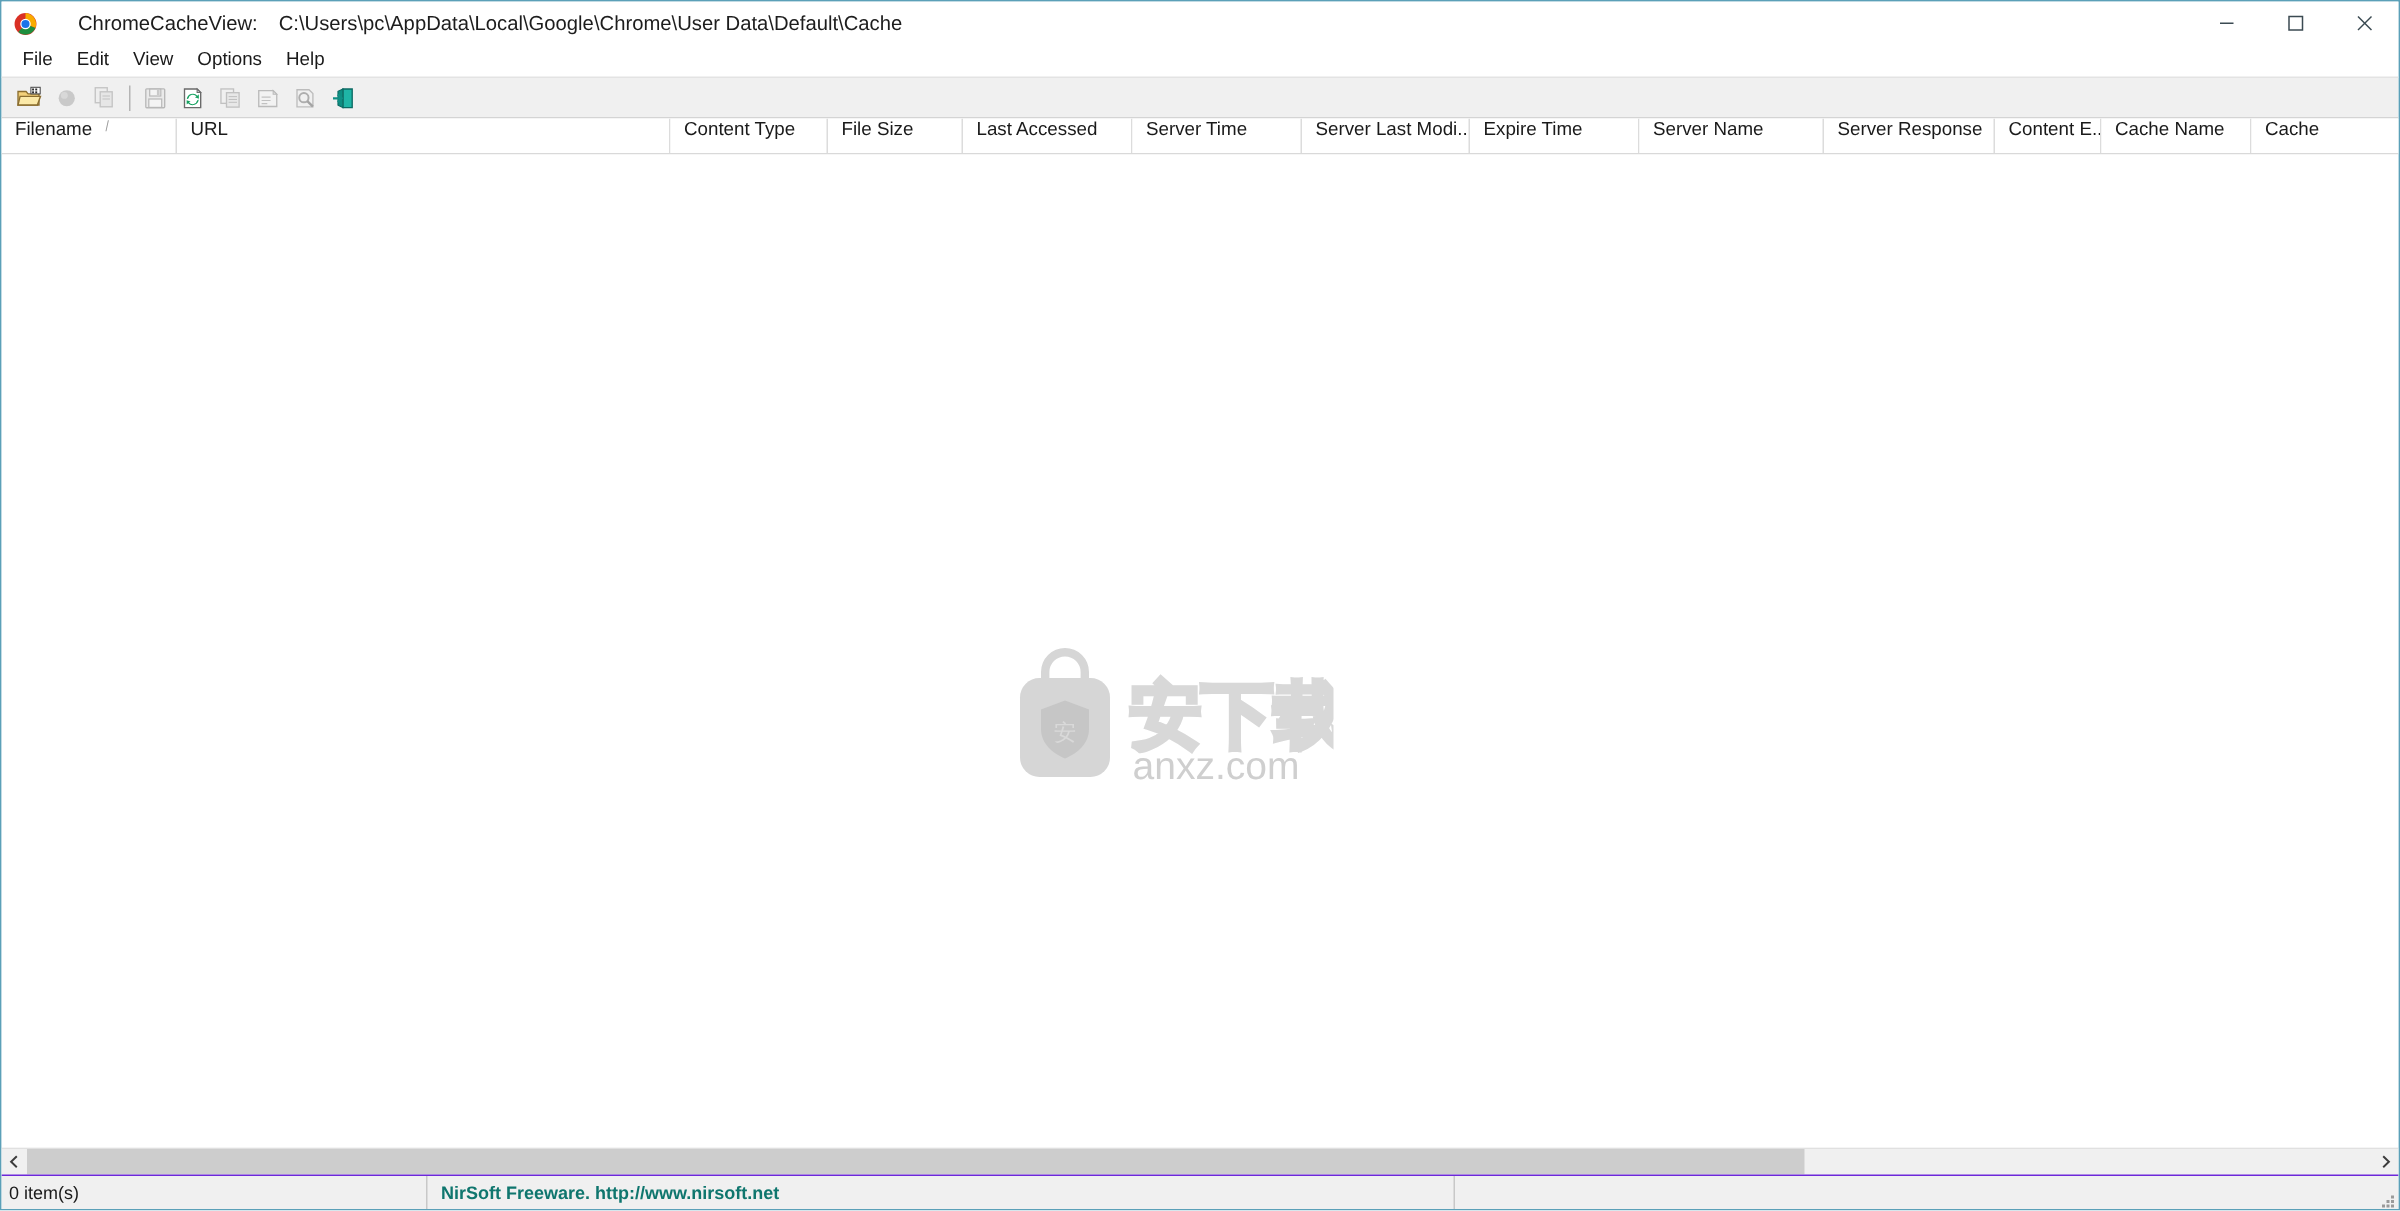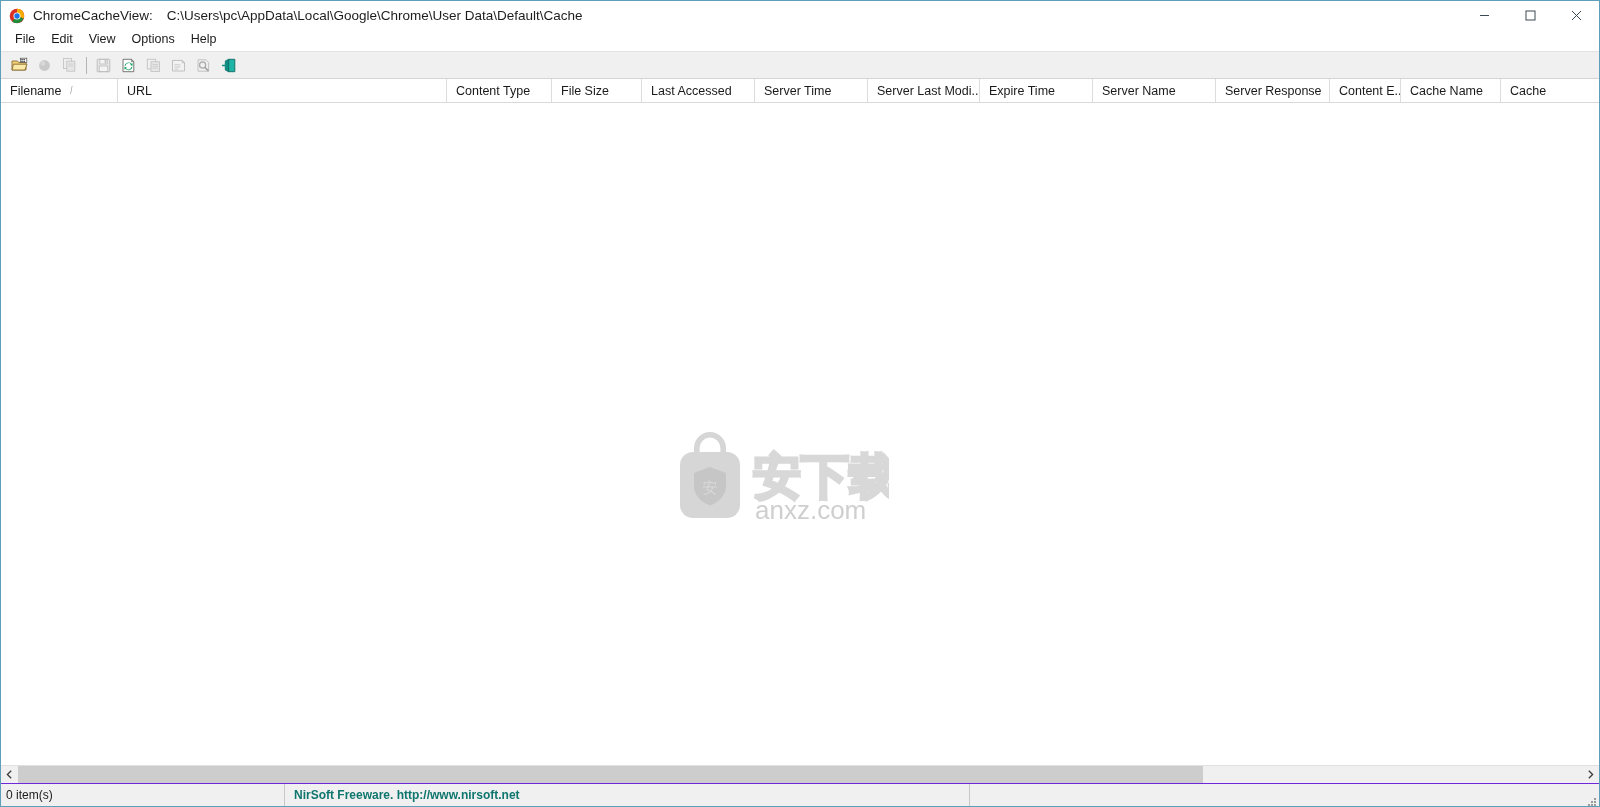--- a/index.html
+++ b/index.html
@@ -25,20 +25,21 @@
   }
 
   
   #title-bar {
     height: 29px;
     min-height: 29px;
     background: #ffffff;
     display: flex;
     align-items: center;
     position: relative;
+    gap: 19px;
   }
   #app-icon {
     width: 16px;
     height: 16px;
     margin-left: 8px;
     margin-right: 8px;
     flex: 0 0 auto;
     position: relative;
   }
   #title-text-wrap {
@@ -118,21 +119,20 @@
     min-height: 23px;
     background: #ffffff;
     border-bottom: 1px solid #d9d9d9;
     display: flex;
     position: relative;
     overflow: hidden;
   }
   .col-head {
     position: relative;
     display: flex;
-    align-items: center;
     font-size: 12.5px;
     color: #1a1a1a;
     padding-left: 9px;
     box-sizing: border-box;
     border-right: 1px solid #dcdcdc;
     background: #ffffff;
     cursor: default;
     white-space: nowrap;
     overflow: hidden;
     flex: 0 0 auto;

